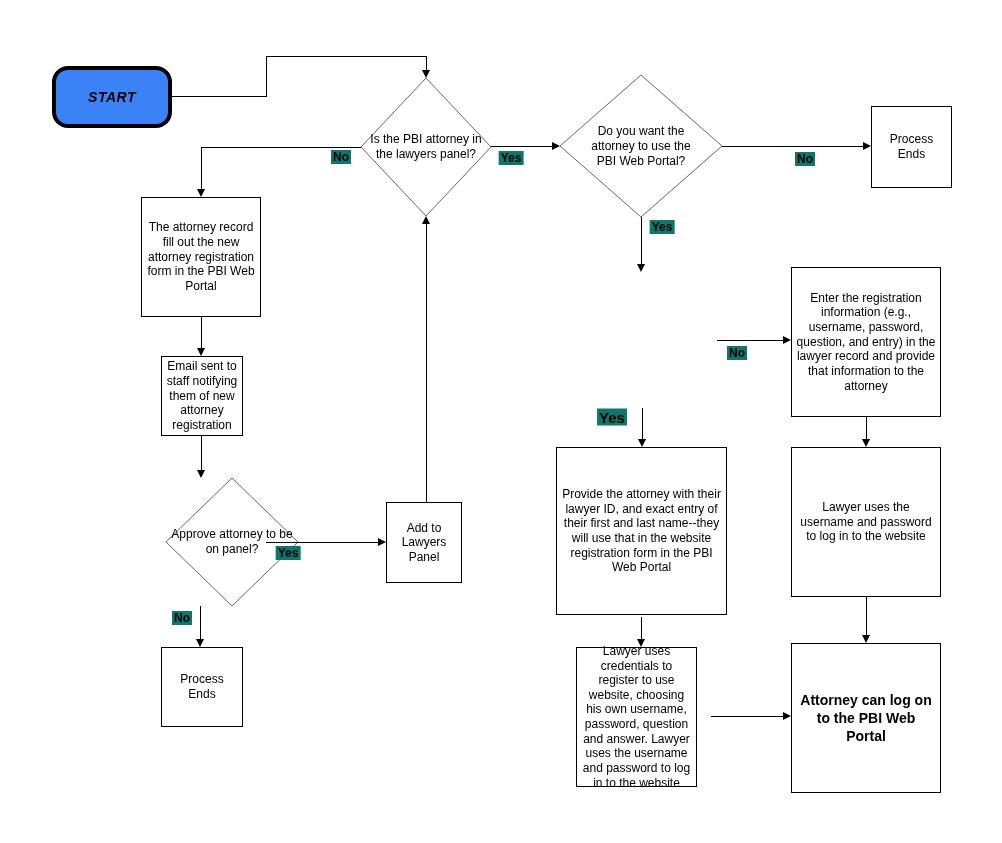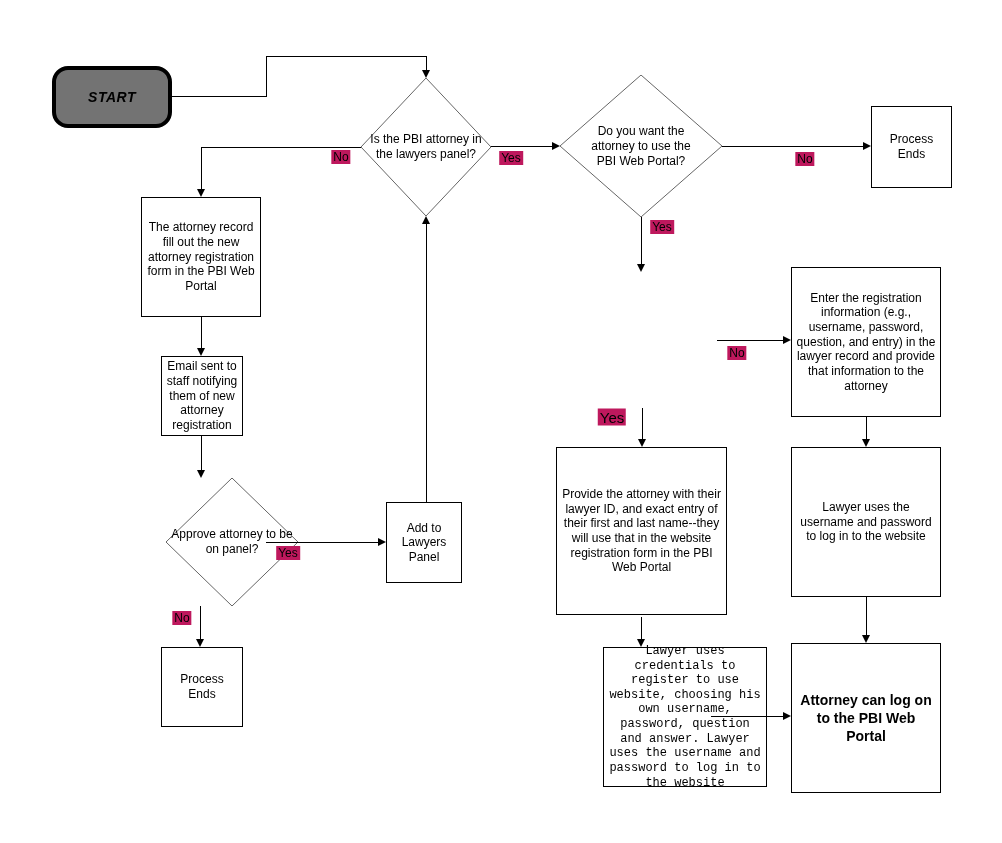--- a/index.html
+++ b/index.html
@@ -8,21 +8,21 @@
     font-family:"Liberation Sans",sans-serif;color:#000;overflow:hidden;
   }
   .box{
     position:absolute;border:1px solid #000;background:#fff;
     display:flex;align-items:center;justify-content:center;
     text-align:center;font-size:12px;line-height:1.22;
     padding:4px;box-sizing:border-box;
   }
   .box.bold{font-weight:bold;font-size:14px;line-height:1.3;}
   .terminator{
-    position:absolute;border:4px solid #000;border-radius:16px;background:#737373;
+    position:absolute;border:4px solid #000;border-radius:16px;background:#3b82f6;
     display:flex;align-items:center;justify-content:center;
     font-weight:bold;font-style:italic;font-size:14px;letter-spacing:.5px;
     box-sizing:border-box;
     text-align:center;
   }
   .diamond{position:absolute;}
   .diamond svg{position:absolute;left:0;top:0;width:100%;height:100%;display:block;}
   .diamond polygon{fill:#fff;stroke:#666;stroke-width:1;vector-effect:non-scaling-stroke;}
   .dtext{
     position:absolute;top:50%;left:50%;transform:translate(-50%,-50%);
@@ -30,21 +30,21 @@
   }
   .hline,.vline{position:absolute;background:#000;}
   .hline{height:1px;}
   .vline{width:1px;}
   .arrow{position:absolute;width:0;height:0;}
   .arrow.down{border-left:4px solid transparent;border-right:4px solid transparent;border-top:8px solid #000;}
   .arrow.up{border-left:4px solid transparent;border-right:4px solid transparent;border-bottom:8px solid #000;}
   .arrow.right{border-top:4px solid transparent;border-bottom:4px solid transparent;border-left:8px solid #000;}
   .elabel{
     position:absolute;transform:translate(-50%,-50%);
-    font-size:12px;white-space:nowrap;background:#be185d;padding:0 2px;
+    font-size:12px;white-space:nowrap;background:#0f766e;padding:0 2px;font-weight:bold;
   }
   .elabel.big{font-size:15px;}
 </style>
 </head>
 <body>
 
 <div class="stage">
 
   <div class="terminator" style="left:52px;top:66px;width:120px;height:62px;">
     <span>START</span>
@@ -154,21 +154,21 @@
   <div class="vline" style="left:866px;top:597px;height:38px;"></div>
   <div class="arrow down" style="left:862px;top:635px;"></div>
 
   <div class="box" style="left:556px;top:447px;width:171px;height:168px;">
     <span>Provide the attorney with their lawyer ID, and exact entry of their first and last name--they will use that in the website registration form in the PBI Web Portal</span>
   </div>
 
   <div class="vline" style="left:641px;top:617px;height:22px;"></div>
   <div class="arrow down" style="left:637px;top:639px;"></div>
 
-  <div class="box" style="left:603px;top:647px;width:164px;height:140px;font-family:Liberation Mono, monospace;">
+  <div class="box" style="left:576px;top:647px;width:121px;height:140px;">
     <span>Lawyer uses credentials to register to use website, choosing his own username, password, question and answer.  Lawyer uses the username and password to log in to the website</span>
   </div>
 
   <div class="hline" style="left:711px;top:716px;width:72px;"></div>
   <div class="arrow right" style="left:783px;top:712px;"></div>
 
   <div class="box bold" style="left:791px;top:643px;width:150px;height:150px;">
     <span>Attorney can log on to the PBI Web Portal</span>
   </div>
 

